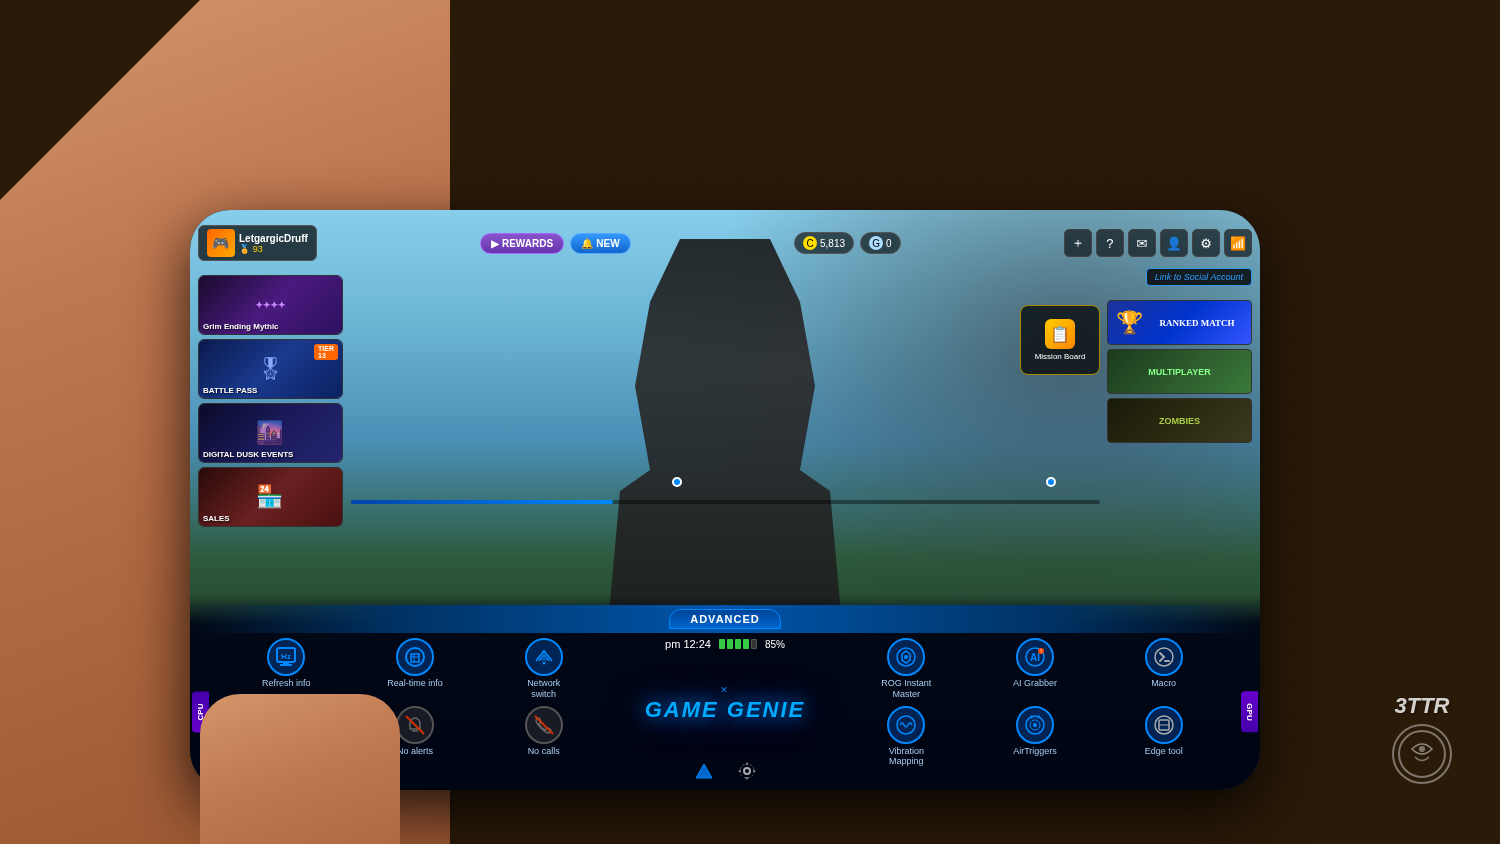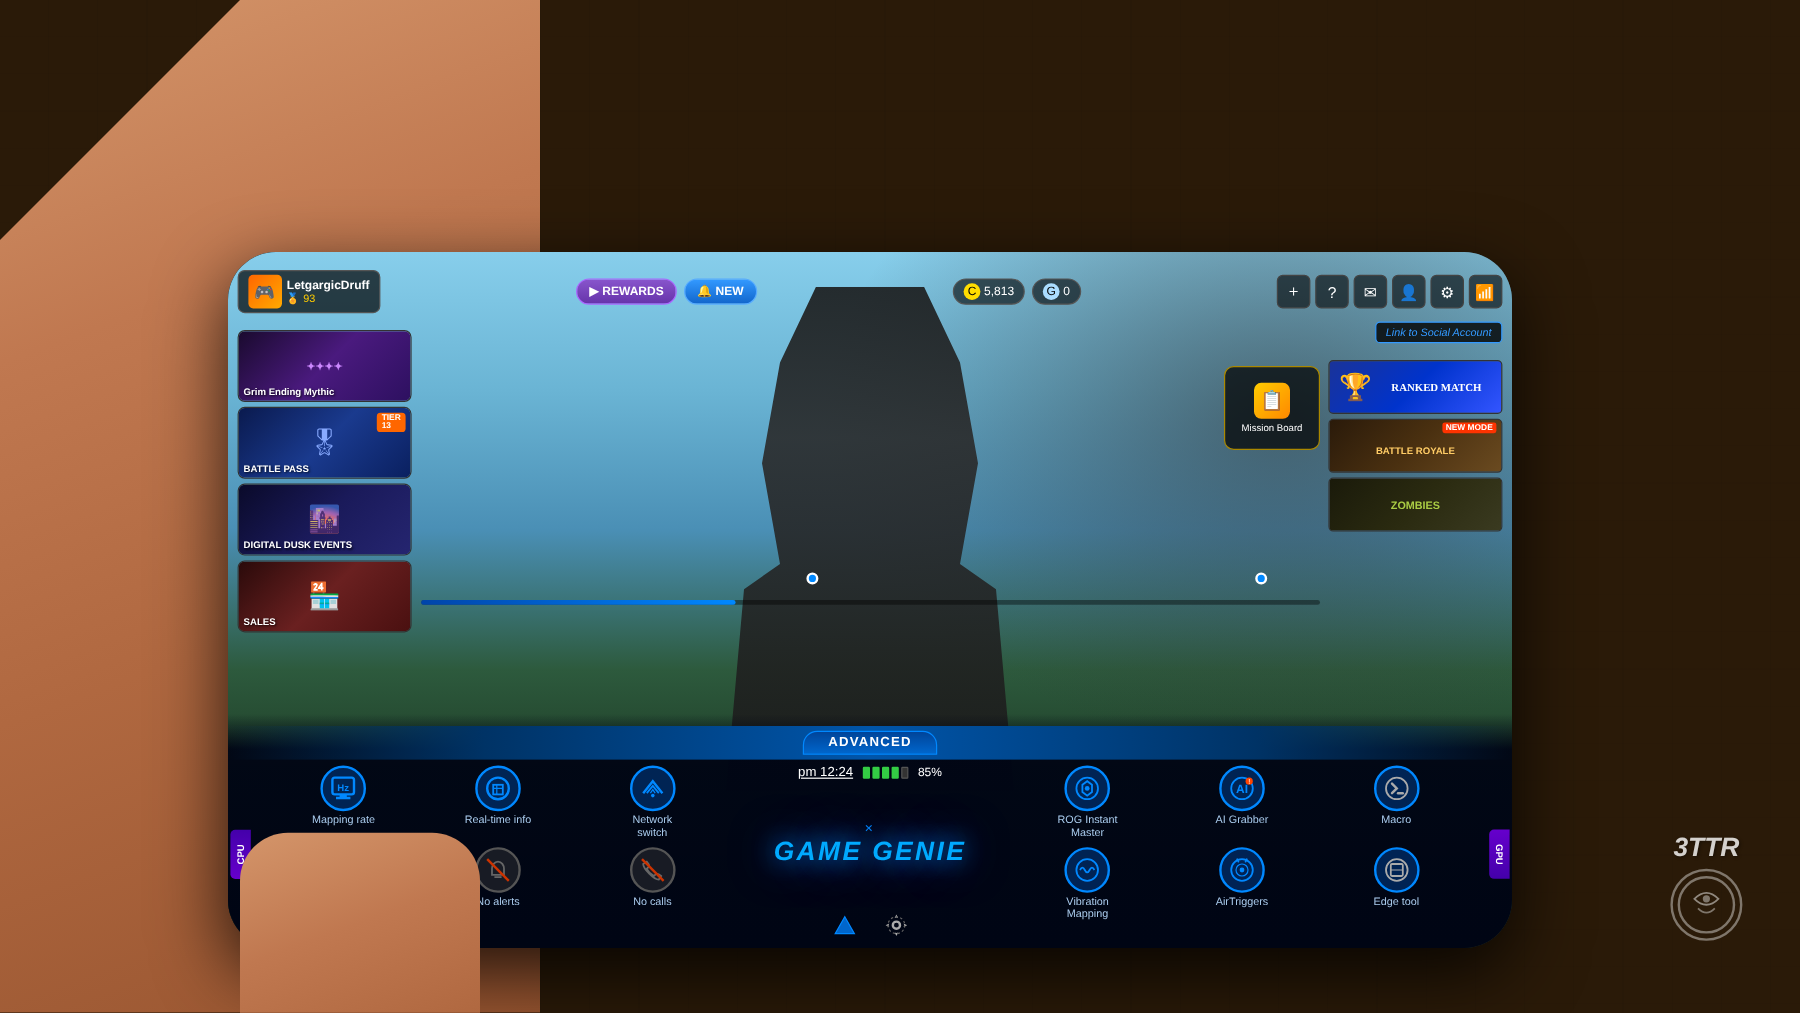--- a/index.html
+++ b/index.html
@@ -696,23 +696,22 @@
     <div class="mission-board">
       <div class="mission-icon">📋</div>
       <span style="color:white;font-size:8px;">Mission Board</span>
     </div>
 
     <div class="right-menu">
       <div class="right-menu-item ranked">
         <span style="font-size:22px;position:absolute;left:8px;">🏆</span>
         <span style="margin-left:35px;font-family:Liberation Serif, serif;">RANKED MATCH</span>
       </div>
-      <div class="right-menu-item battle-royale">
-        <div class="new-mode-badge">NEW MODE</div>
-        <span style="font-size:8px;padding-top:8px;">BATTLE ROYALE</span>
+      <div class="right-menu-item multiplayer">
+        <span>MULTIPLAYER</span>
       </div>
       <div class="right-menu-item zombies">
         <span>ZOMBIES</span>
       </div>
     </div>
 
   </div>
 
   <div class="game-genie">
 
@@ -735,21 +734,21 @@
         <div class="control-row">
           <div class="control-item">
             <div class="control-icon">
               <svg width="22" height="22" viewBox="0 0 22 22">
                 <rect x="2" y="2" width="18" height="14" rx="2" fill="none" stroke="#0088ff" stroke-width="2"></rect>
                 <rect x="8" y="16" width="6" height="3" fill="#0088ff"></rect>
                 <line x1="5" y1="19" x2="17" y2="19" stroke="#0088ff" stroke-width="2"></line>
                 <text x="11" y="13" text-anchor="middle" fill="#0088ff" font-size="8" font-weight="bold">Hz</text>
               </svg>
             </div>
-            <span class="control-label">Mapping rate</span>
+            <span class="control-label">Refresh info</span>
           </div>
           <div class="control-item">
             <div class="control-icon">
               <svg width="22" height="22" viewBox="0 0 22 22">
                 <circle cx="11" cy="11" r="9" fill="none" stroke="#0088ff" stroke-width="2"></circle>
                 <rect x="7" y="8" width="8" height="8" fill="none" stroke="#0088ff" stroke-width="1.5"></rect>
                 <line x1="7" y1="11" x2="15" y2="11" stroke="#0088ff" stroke-width="1"></line>
                 <line x1="10" y1="8" x2="10" y2="16" stroke="#0088ff" stroke-width="1"></line>
               </svg>
             </div>
@@ -796,21 +795,21 @@
                 <line x1="2" y1="2" x2="20" y2="20" stroke="#cc3300" stroke-width="2"></line>
               </svg>
             </div>
             <span class="control-label">No calls</span>
           </div>
         </div>
       </div>
 
       <div class="genie-center-panel">
         <div class="genie-time-battery">
-          <span style="color:white;font-size:11px;text-decoration:underline;">pm 12:24</span>
+          <span style="color:white;font-size:11px;">pm 12:24</span>
           <div class="battery-bar">
             <div class="battery-segment battery-full"></div>
             <div class="battery-segment battery-full"></div>
             <div class="battery-segment battery-full"></div>
             <div class="battery-segment battery-full"></div>
             <div class="battery-segment battery-empty"></div>
           </div>
           <span style="color:white;font-size:10px;">85%</span>
         </div>
 

